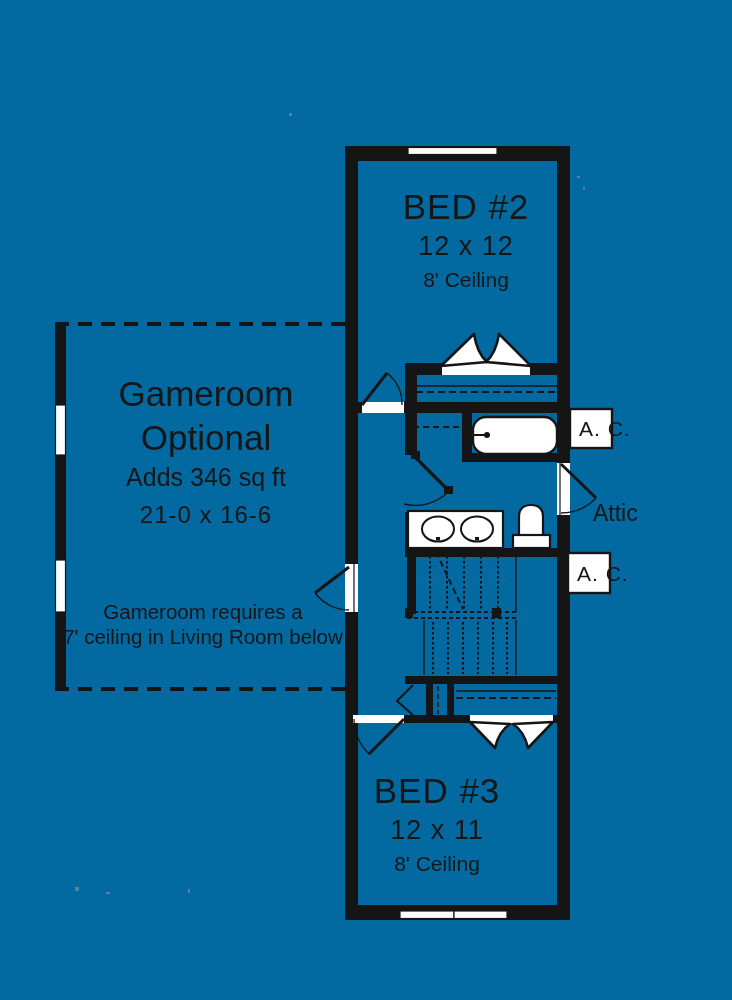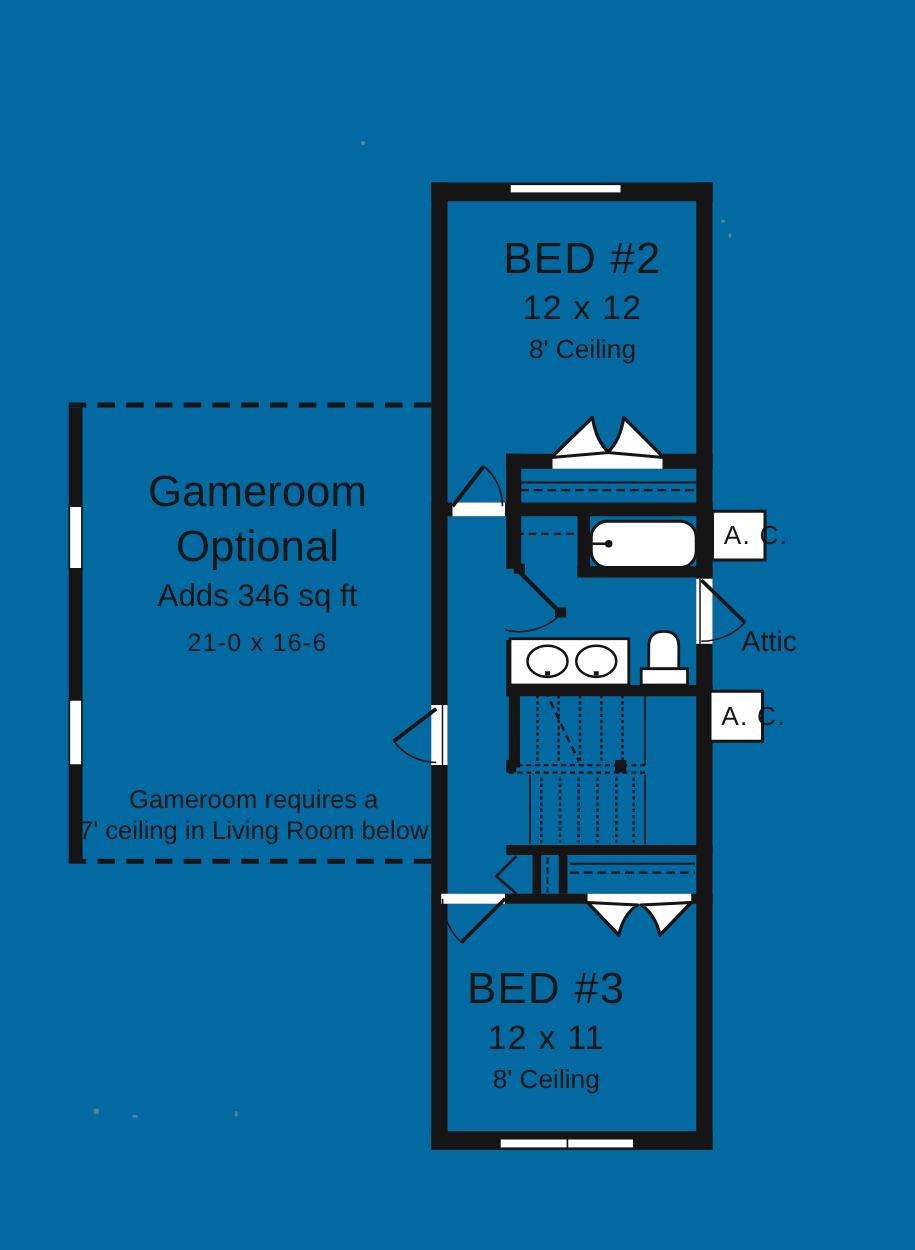--- a/index.html
+++ b/index.html
@@ -11,21 +11,21 @@
     color:#161616;
     overflow:hidden;
   }
   #linework{position:absolute;left:0;top:0;}
   .lbl{position:absolute;text-align:center;color:#161616;}
   .room-name{font-size:35px;font-weight:500;letter-spacing:1px;line-height:42px;}
   .room-dims{font-size:27px;font-weight:400;letter-spacing:1px;line-height:37px;}
   .room-ceiling{font-size:21px;line-height:30px;text-align:center;}
   .gr-title{font-size:35px;font-weight:500;line-height:44px;}
   .gr-adds{font-size:25px;line-height:30px;margin-top:2px;}
-  .gr-dims{font-size:20px;line-height:34px;margin-top:6px;letter-spacing:1px;}
+  .gr-dims{font-size:24px;line-height:34px;margin-top:6px;letter-spacing:1px;}
   .gr-note{font-size:20.5px;line-height:24.5px;}
   .ac-label{font-size:21px;letter-spacing:1px;white-space:nowrap;line-height:21px;}
   .attic-label{font-size:23px;line-height:23px;}
 </style>
 </head>
 <body>
 
 <div id="plan">
 
   <svg id="linework" width="732" height="1000" viewBox="0 0 732 1000">
@@ -182,21 +182,21 @@
     <div class="room-ceiling">8' Ceiling</div>
   </div>
 
   <div class="lbl" style="left:56px;top:372px;width:300px;">
     <div class="gr-title">Gameroom</div>
     <div class="gr-title">Optional</div>
     <div class="gr-adds">Adds 346 sq ft</div>
     <div class="gr-dims">21-0 x 16-6</div>
   </div>
 
-  <div class="lbl" style="left:43px;top:628px;width:320px;">
+  <div class="lbl" style="left:43px;top:600px;width:320px;">
     <div class="gr-note">Gameroom requires a</div>
     <div class="gr-note">7' ceiling in Living Room below</div>
   </div>
 
   <div class="lbl ac-label" style="left:579px;top:418px;text-align:left;">A. C.</div>
   <div class="lbl attic-label" style="left:593px;top:502px;text-align:left;">Attic</div>
   <div class="lbl ac-label" style="left:577px;top:563px;text-align:left;">A. C.</div>
 
   <div class="lbl" style="left:326px;top:770px;width:222px;">
     <div class="room-name">BED #3</div>

